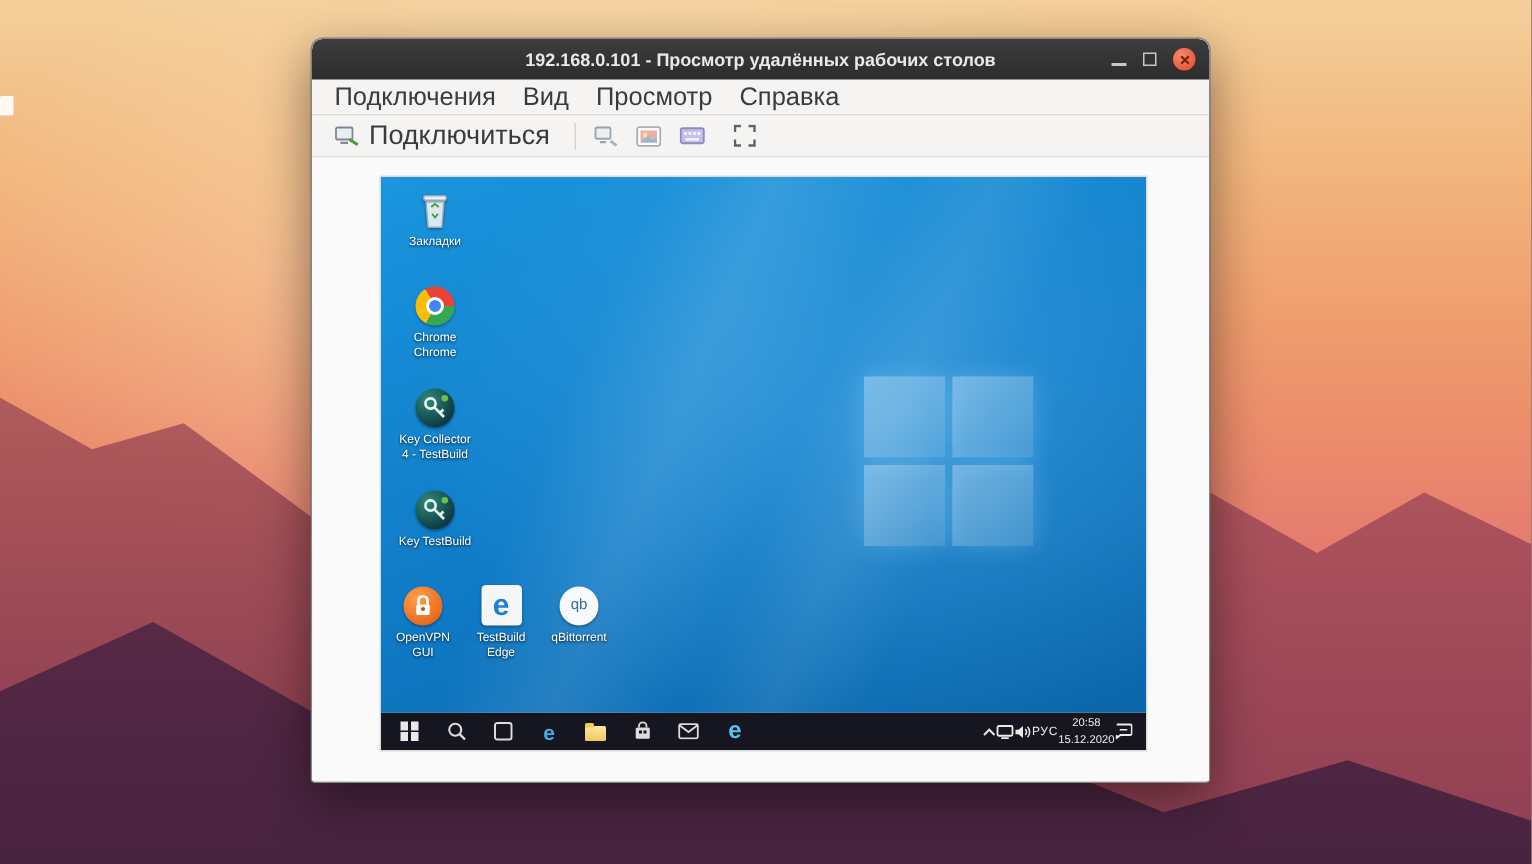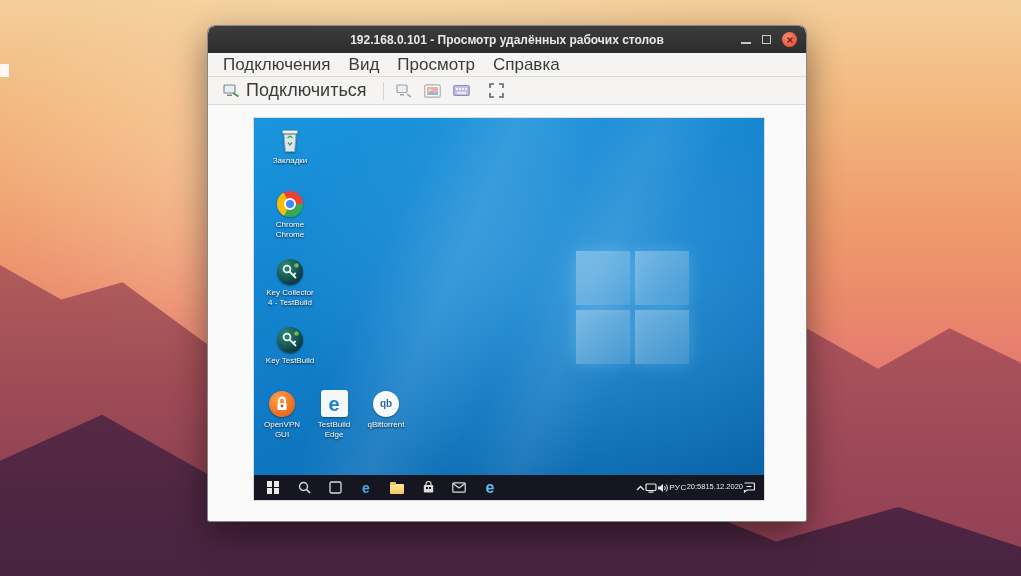--- a/index.html
+++ b/index.html
@@ -77,38 +77,38 @@
   .ico-kc { width:26px; height:26px; border-radius:50%; position:relative;
     background:radial-gradient(circle at 32% 28%,#2e8a74,#0e3b46 72%); box-shadow:0 1px 2px rgba(0,0,0,.4); }
   .ico-ovpn { width:26px; height:26px; border-radius:50%;
     background:radial-gradient(circle at 35% 30%,#ffa04a,#e8681a 75%); box-shadow:0 1px 2px rgba(0,0,0,.4);
     display:flex; align-items:center; justify-content:center; }
   .ico-tile { width:27px; height:27px; background:#f4f6f8; border-radius:3px;
     display:flex; align-items:center; justify-content:center; box-shadow:0 1px 2px rgba(0,0,0,.35); }
   .e-glyph { color:#1f7fd4; font-weight:bold; font-size:20px; line-height:1; }
   .ico-qb { width:26px; height:26px; border-radius:50%; background:#f7fafc;
     display:flex; align-items:center; justify-content:center; box-shadow:0 1px 2px rgba(0,0,0,.35); }
-  .qb-glyph { color:#356a9e; font-weight:bold; font-size:10px; }
+  .qb-glyph { color:#356a9e; font-weight:normal; font-size:10px; }
 
   
   .rd-taskbar { width:510px; height:25px; background:#15161f; display:flex; align-items:center; padding:0 5px; }
   .tb-left { display:flex; align-items:center; gap:15px; padding-left:6px; }
   .task-icon { width:16px; height:16px; display:flex; align-items:center; justify-content:center; }
   .start-glyph { display:grid; grid-template-columns:5.5px 5.5px; grid-template-rows:5.5px 5.5px; gap:1.5px; }
   .start-glyph div { background:#e9e9e9; }
   .e-task { color:#45aee8; font-weight:bold; font-size:14px; line-height:1; }
   .e-task.big { color:#56c3f2; font-size:16px; }
   .folder-glyph { position:relative; width:14px; height:10px; background:linear-gradient(#ffe8a0,#f2c75c); border-radius:1px; margin-top:2px; }
   .folder-glyph::before { content:""; position:absolute; left:0; top:-2px; width:6px; height:3px;
     background:#f2c75c; border-radius:1px 1px 0 0; }
 
   .tray { margin-left:auto; display:flex; align-items:center; gap:0; padding-right:4px; }
   .tray-icon { display:flex; align-items:center; justify-content:center; }
   .lang { color:#ececec; font-size:8px; letter-spacing:.5px; }
-  .clock { display:flex; align-items:center; color:#ececec; font-size:7.5px; line-height:1.35; }
+  .clock { display:flex; flex-direction:column; align-items:center; color:#ececec; font-size:7.5px; line-height:1.35; }
 </style>
 </head>
 <body>
 
 <div id="screen">
 
   <div class="bg"></div>
   <div class="mtn m1"></div>
   <div class="mtn m2"></div>
   <div class="mtn m3"></div>

